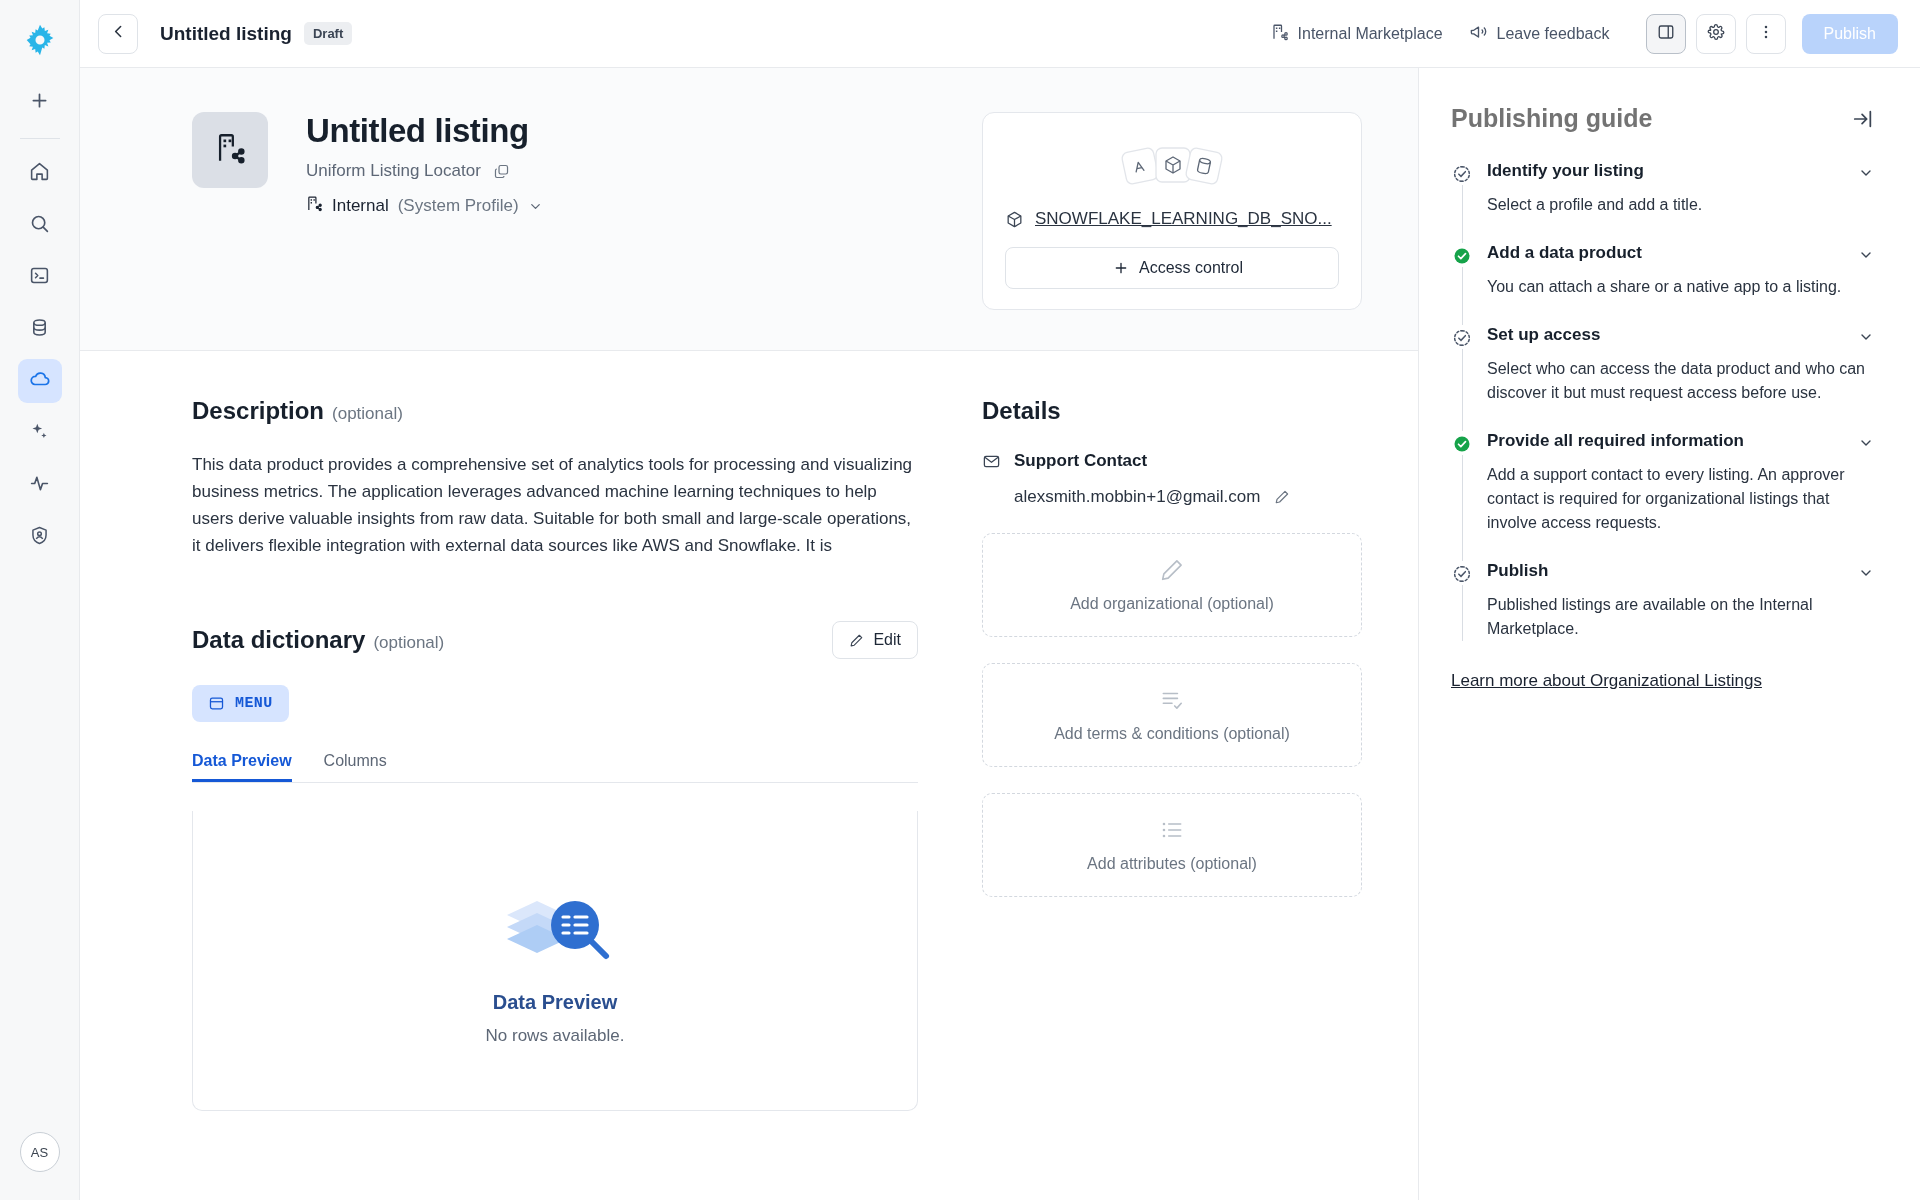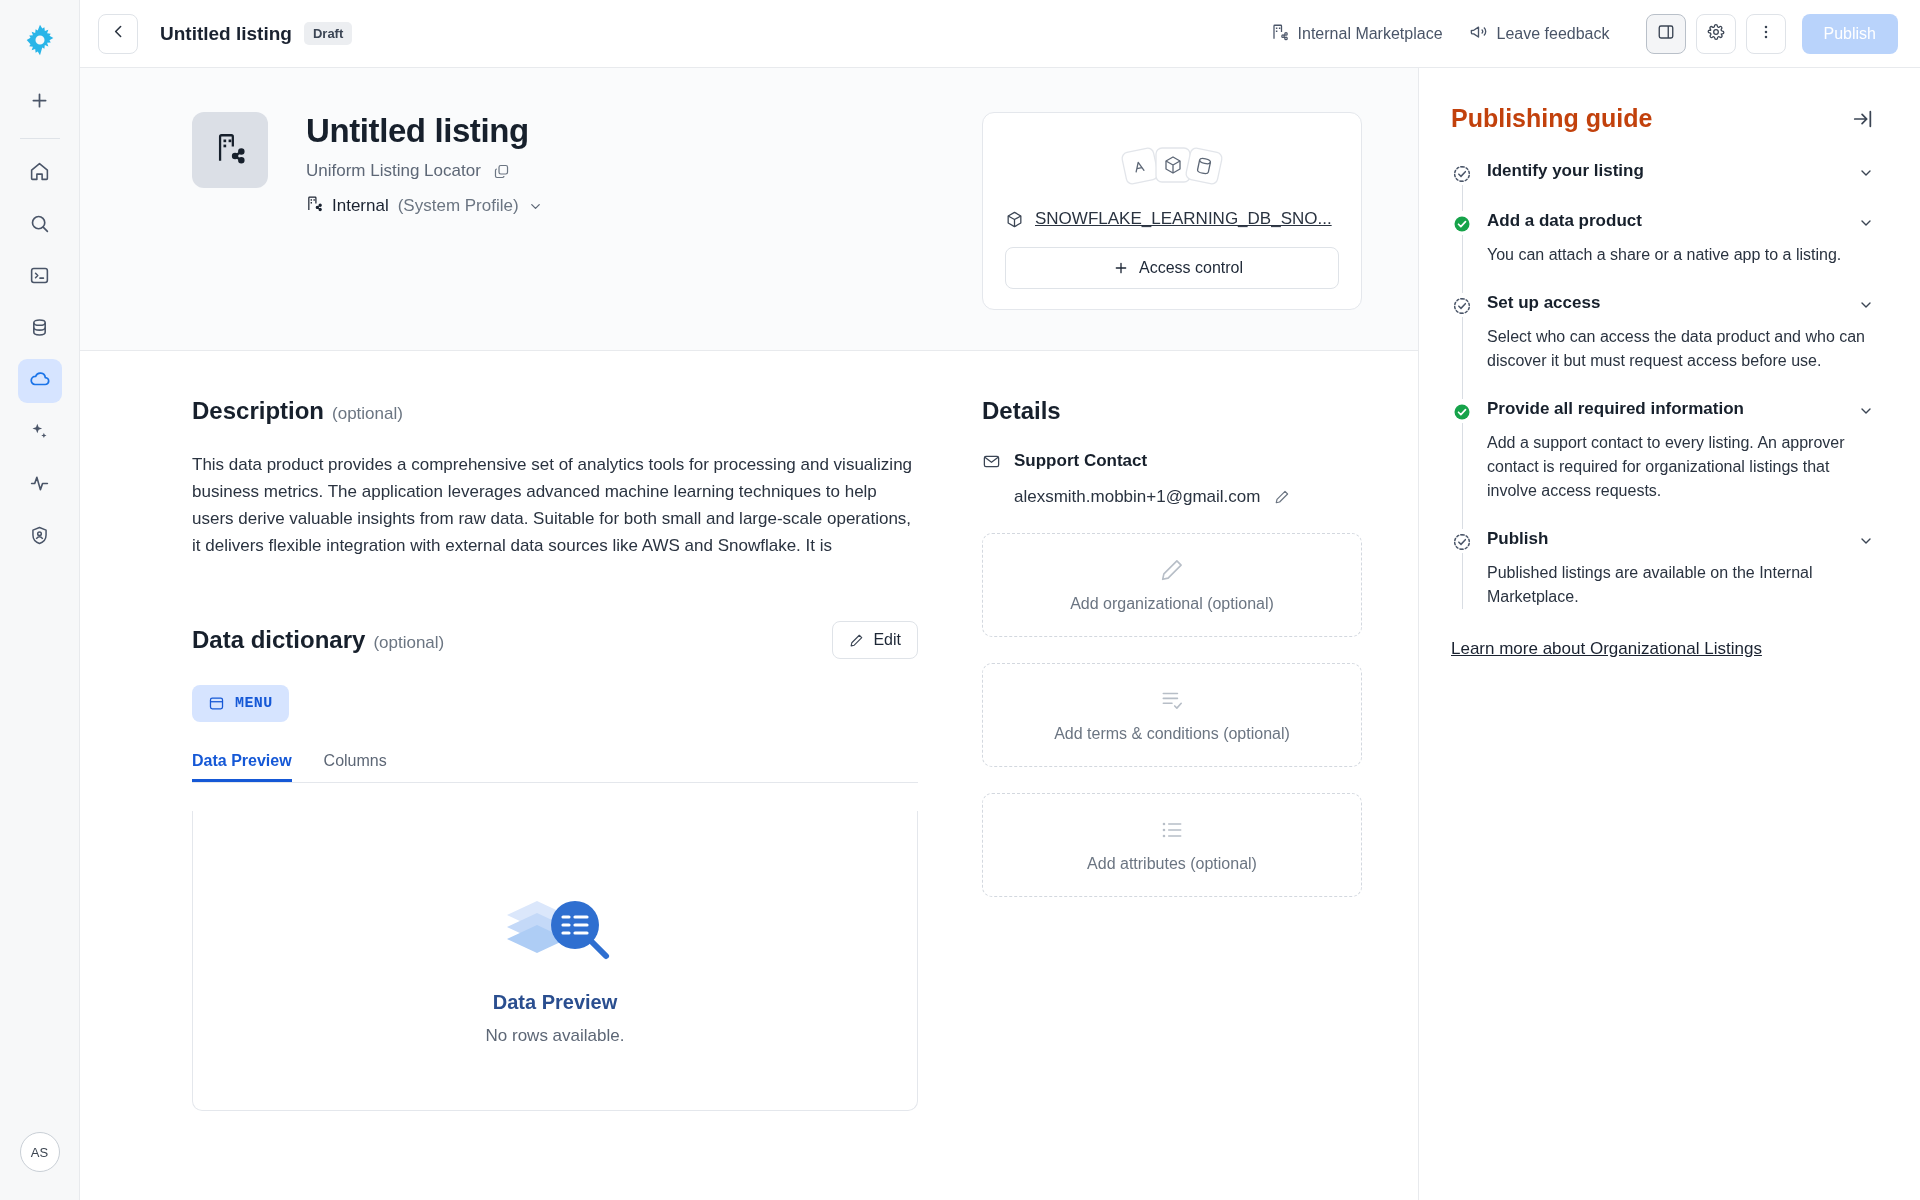--- a/index.html
+++ b/index.html
@@ -182,21 +182,21 @@
     align-items: center; justify-content: center; gap: 12px;
     color: #6b7582; font-size: 16px; cursor: pointer; background: #fff;
   }
 
   
   .guide {
     width: 502px; flex: 0 0 502px; border-left: 1px solid #e8eaed;
     background: #fff; padding: 36px 46px 0 32px; overflow: hidden;
   }
   .guide-head { display: flex; align-items: center; }
-  .guide-title { font-size: 25px; font-weight: 700; color: #c2410c; }
+  .guide-title { font-size: 25px; font-weight: 700; color: #737373; }
   .collapse-ic { margin-left: auto; color: #3b4554; cursor: pointer; display:flex; }
   .step { display: flex; gap: 14px; position: relative; }
   .step-icon { width: 22px; flex: 0 0 22px; display: flex; justify-content: center;
     padding-top: 3px; }
   .step-body { flex: 1; min-width: 0; padding-bottom: 4px; }
   .step-top { display: flex; align-items: flex-start; }
   .step-label { font-size: 17px; font-weight: 700; color: #17202c; flex: 1; }
   .chev { color: #3b4554; cursor: pointer; margin-left: 8px; flex: 0 0 auto; display:flex; padding-top:4px;}
   .step-desc { margin-top: 10px; font-size: 16px; line-height: 24px; color: #2a3340; }
   .step-rail { width: 22px; flex: 0 0 22px; display: flex; justify-content: center; }
@@ -595,20 +595,26 @@
                 <div class="step-label">Identify your listing</div>
                 <span class="chev">
                   <svg width="16" height="16" viewBox="0 0 24 24" fill="none" stroke="currentColor" stroke-width="2.1" stroke-linecap="round" stroke-linejoin="round">
                       <path d="M6 9l6 6 6-6"></path>
                     </svg>
                 </span>
               </div>
             </div>
           </div>
           <div class="step-wrap">
+            <div class="step-rail">
+                <i></i>
+              </div>
+            <div class="step-desc" style="margin-left:14px;margin-top:8px">Select a profile and add a title.</div>
+          </div>
+          <div class="step-wrap">
               <div class="step-rail">
                 <i></i>
               </div>
               <div class="step-gap"></div>
             </div>
 
           
           <div class="step">
             <div class="step-icon">
               <svg width="20" height="20" viewBox="0 0 24 24">

